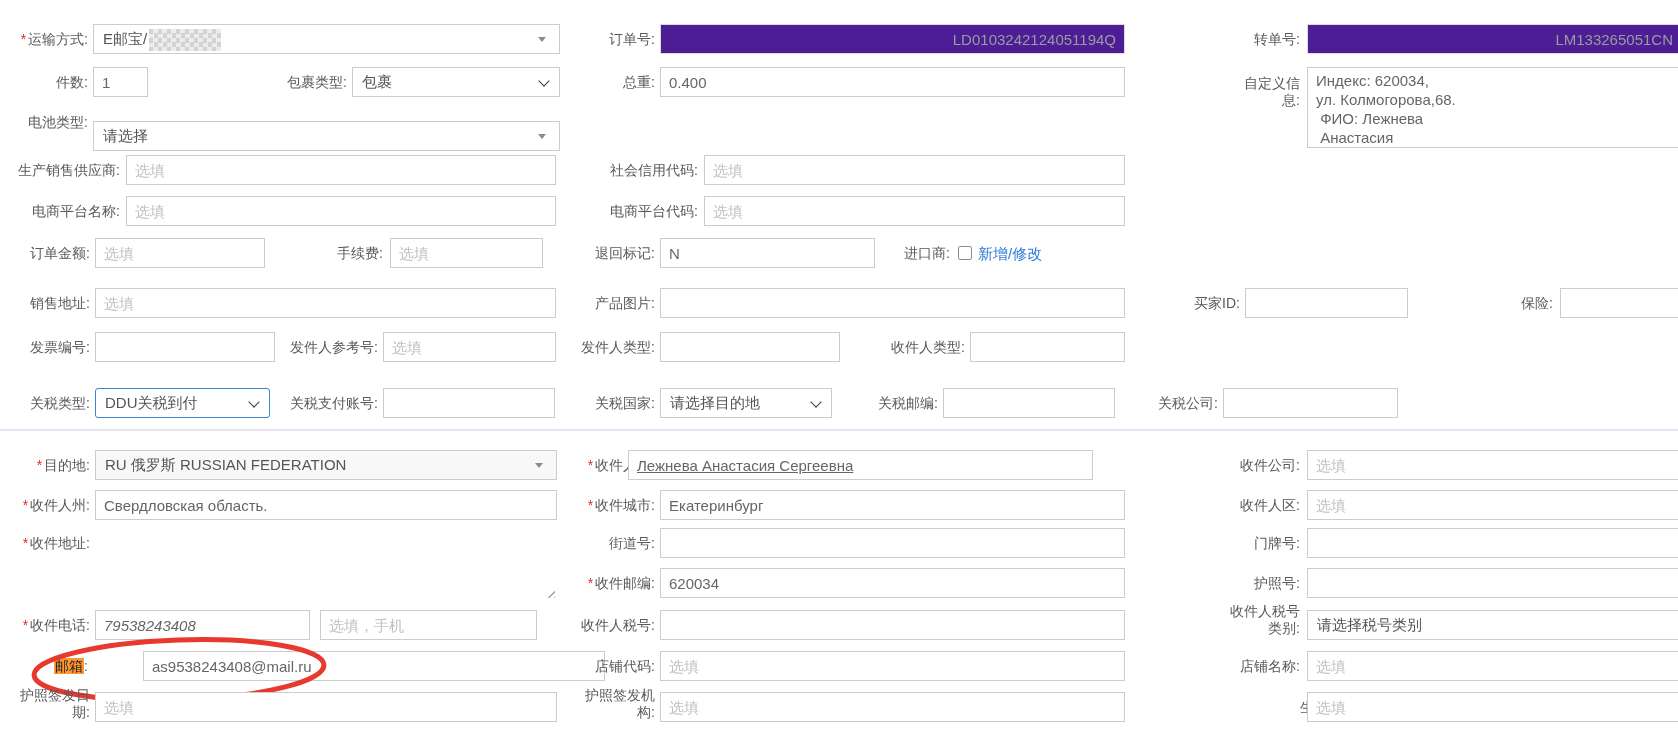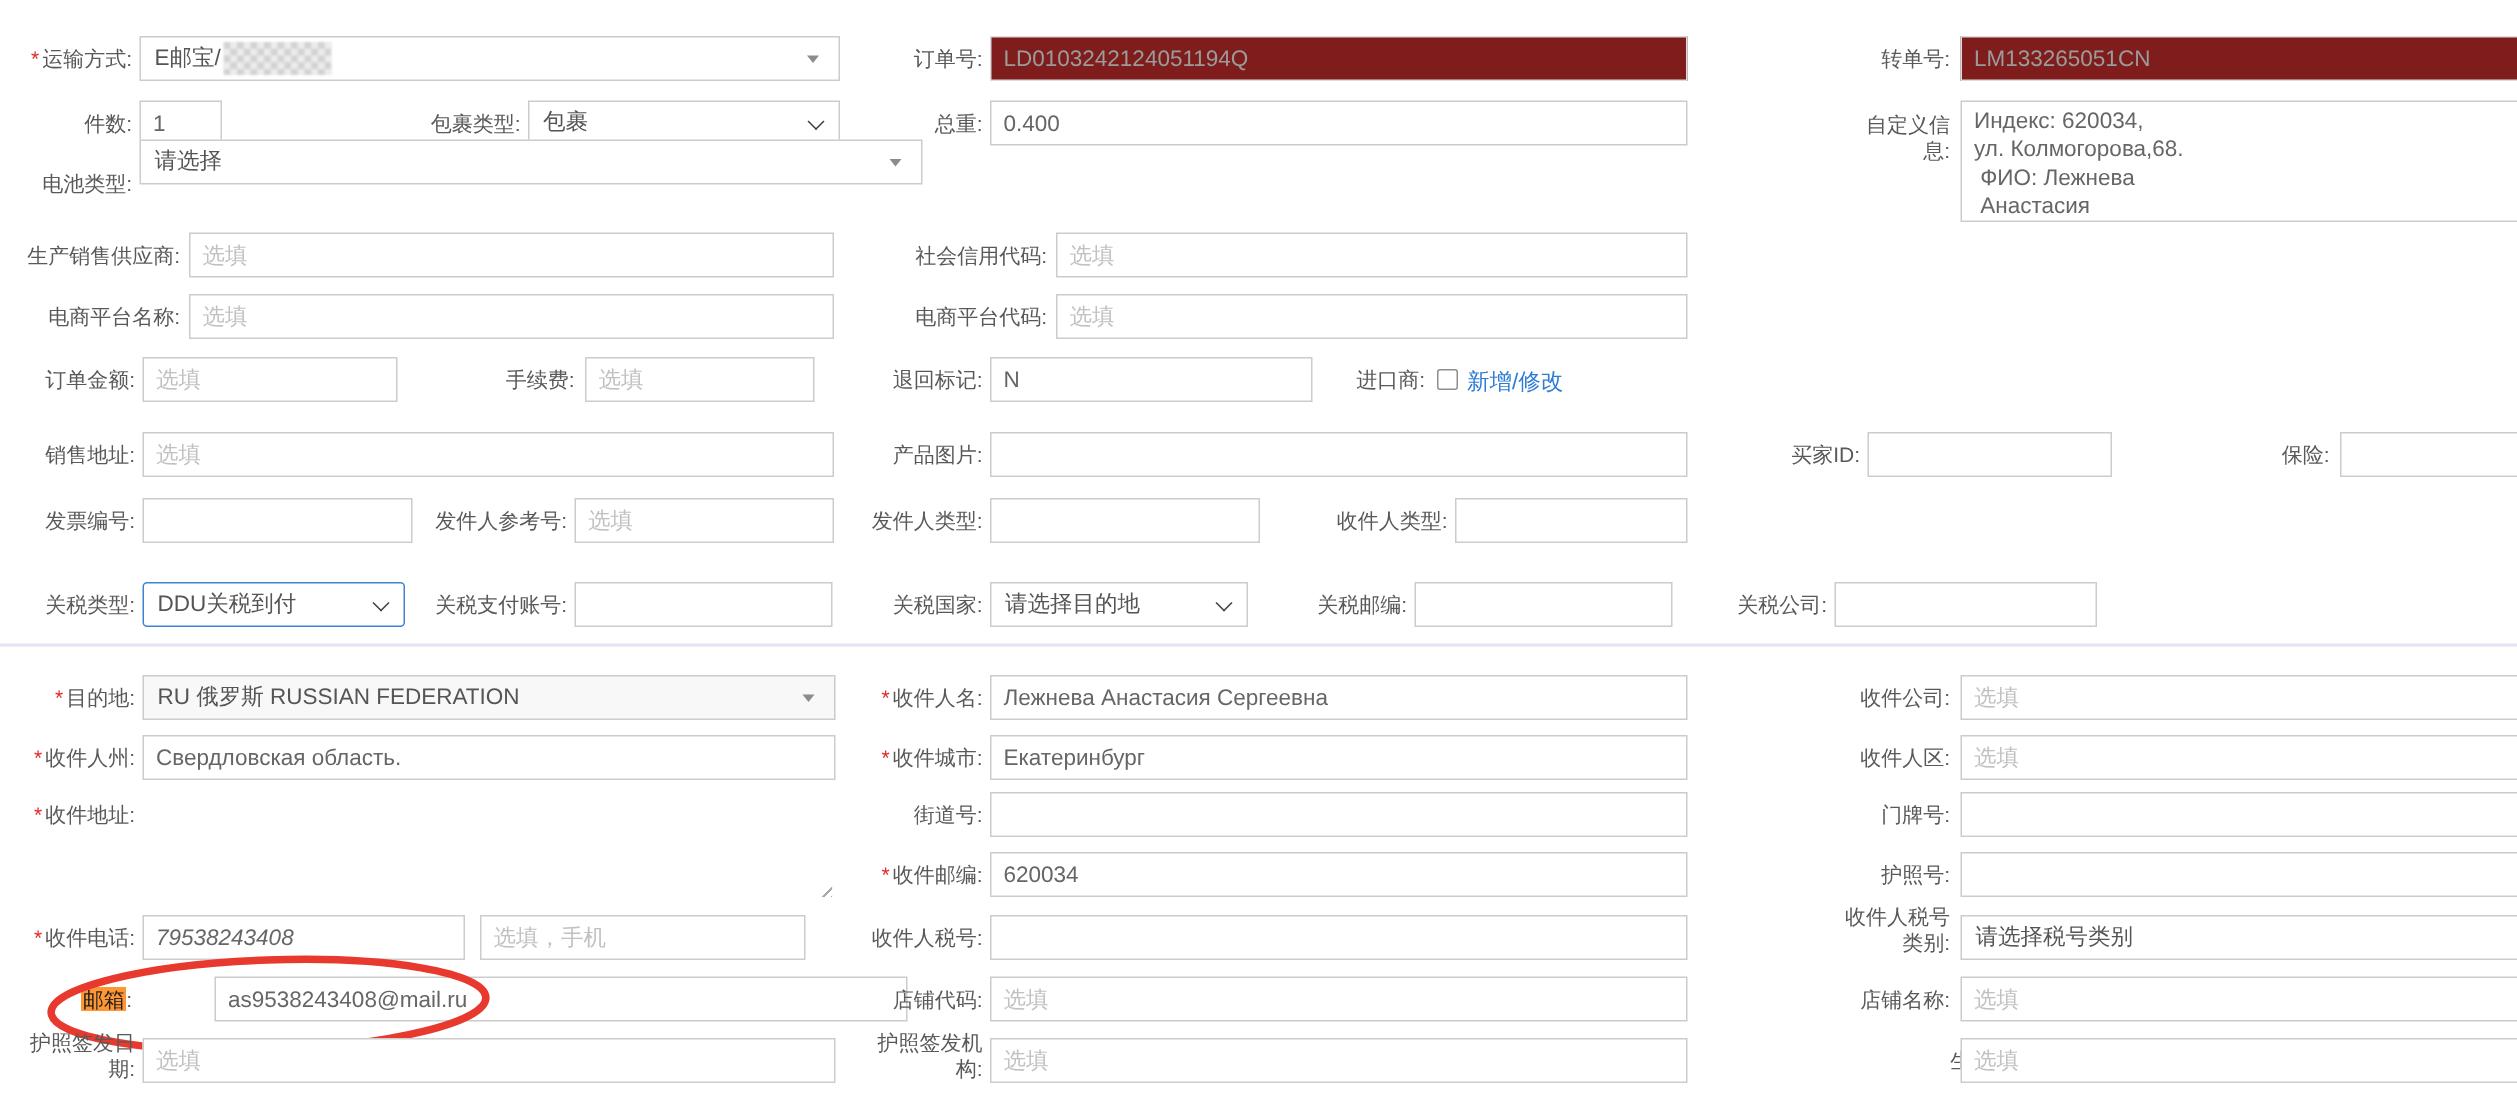--- a/index.html
+++ b/index.html
@@ -12,21 +12,21 @@
     position:absolute; font-size:14px; color:#595959; text-align:right;
     line-height:17px; white-space:normal;
   }
   .star { color:#e02b2b; margin-right:2px; font-size:14px; }
   .inp {
     position:absolute; height:30px; border:1px solid #ccc; background:#fff;
     font-size:15px; color:#666; padding:0 8px;
     font-family:"Liberation Sans","DejaVu Sans",sans-serif; outline:none;
   }
   .inp::placeholder { color:#c1c1c1; opacity:1; }
-  .dis { background:#7f1d1d; border-color:#dcdcdc; color:#9b9b9b; }
+  .dis { background:#4c1d95; border-color:#dcdcdc; color:#9b9b9b;text-align:right; }
   .sel {
     position:absolute; height:30px; border:1px solid #ccc; background:#fff;
     font-size:15px; color:#555; padding:0 26px 0 9px; line-height:28px;
     white-space:nowrap; overflow:hidden;
   }
   .sel-gray { background:#f8f8f8; }
   .sel-focus { border:1px solid #3d84d6; border-radius:3px; }
   .tri {
     position:absolute; right:13px; top:12px; width:0; height:0;
     border:4.5px solid transparent; border-top:5.5px solid #8c8c8c;
@@ -83,21 +83,21 @@
   <div class="lbl" style="left:567px;top:74px;width:88px"><span>总重:</span></div>
   <input class="inp" style="left: 660px; top: 67px; width: 465px;" value="0.400">
 
   <div class="lbl" style="left:1240px;top:75px;width:60px"><span>自定义信息:</span></div>
   <textarea class="ta" style="left: 1307px; top: 67px; width: 375px; height: 81px;">Индекс: 620034,
 ул. Колмогорова,68.
  ФИО: Лежнева
  Анастасия</textarea>
 
   <div class="lbl" style="left:0;top:114px;width:88px"><span>电池类型:</span></div>
-  <div class="sel" style="left:93px;top:93px;width:522px"><span>请选择</span><span class="tri"></span></div>
+  <div class="sel" style="left:93px;top:121px;width:467px"><span>请选择</span><span class="tri"></span></div>
 
   <div class="lbl" style="left:8px;top:162px;width:112px"><span>生产销售供应商:</span></div>
   <input class="inp" style="left: 126px; top: 155px; width: 430px;" placeholder="选填">
 
   <div class="lbl" style="left:600px;top:162px;width:98px"><span>社会信用代码:</span></div>
   <input class="inp" style="left: 704px; top: 155px; width: 421px;" placeholder="选填">
 
   <div class="lbl" style="left:22px;top:203px;width:98px"><span>电商平台名称:</span></div>
   <input class="inp" style="left: 126px; top: 196px; width: 430px;" placeholder="选填">
 
@@ -155,21 +155,21 @@
 
   <div class="lbl" style="left:1143px;top:395px;width:75px"><span>关税公司:</span></div>
   <input class="inp" style="left: 1223px; top: 388px; width: 175px;">
 
   <div class="divider" style="top:429px"></div>
 
   <div class="lbl" style="left:2px;top:457px;width:88px"><span class="star">*</span><span>目的地:</span></div>
   <div class="sel sel-gray" style="left:95px;top:450px;width:462px"><span>RU 俄罗斯 RUSSIAN FEDERATION</span><span class="tri"></span></div>
 
   <div class="lbl" style="left:567px;top:457px;width:88px"><span class="star">*</span><span>收件人名:</span></div>
-  <input class="inp" style="left: 660px; top: 450px; width: 465px;" value="Лежнева Анастасия Сергеевна">
+  <input class="inp" style="left: 628px; top: 450px; width: 465px; text-decoration: underline;" value="Лежнева Анастасия Сергеевна">
 
   <div class="lbl" style="left:1212px;top:457px;width:88px"><span>收件公司:</span></div>
   <input class="inp" style="left: 1307px; top: 450px; width: 375px;" placeholder="选填">
 
   <div class="lbl" style="left:2px;top:497px;width:88px"><span class="star">*</span><span>收件人州:</span></div>
   <input class="inp" style="left: 95px; top: 490px; width: 462px;" value="Свердловская область.">
 
   <div class="lbl" style="left:567px;top:497px;width:88px"><span class="star">*</span><span>收件城市:</span></div>
   <input class="inp" style="left: 660px; top: 490px; width: 465px;" value="Екатеринбург">
 

